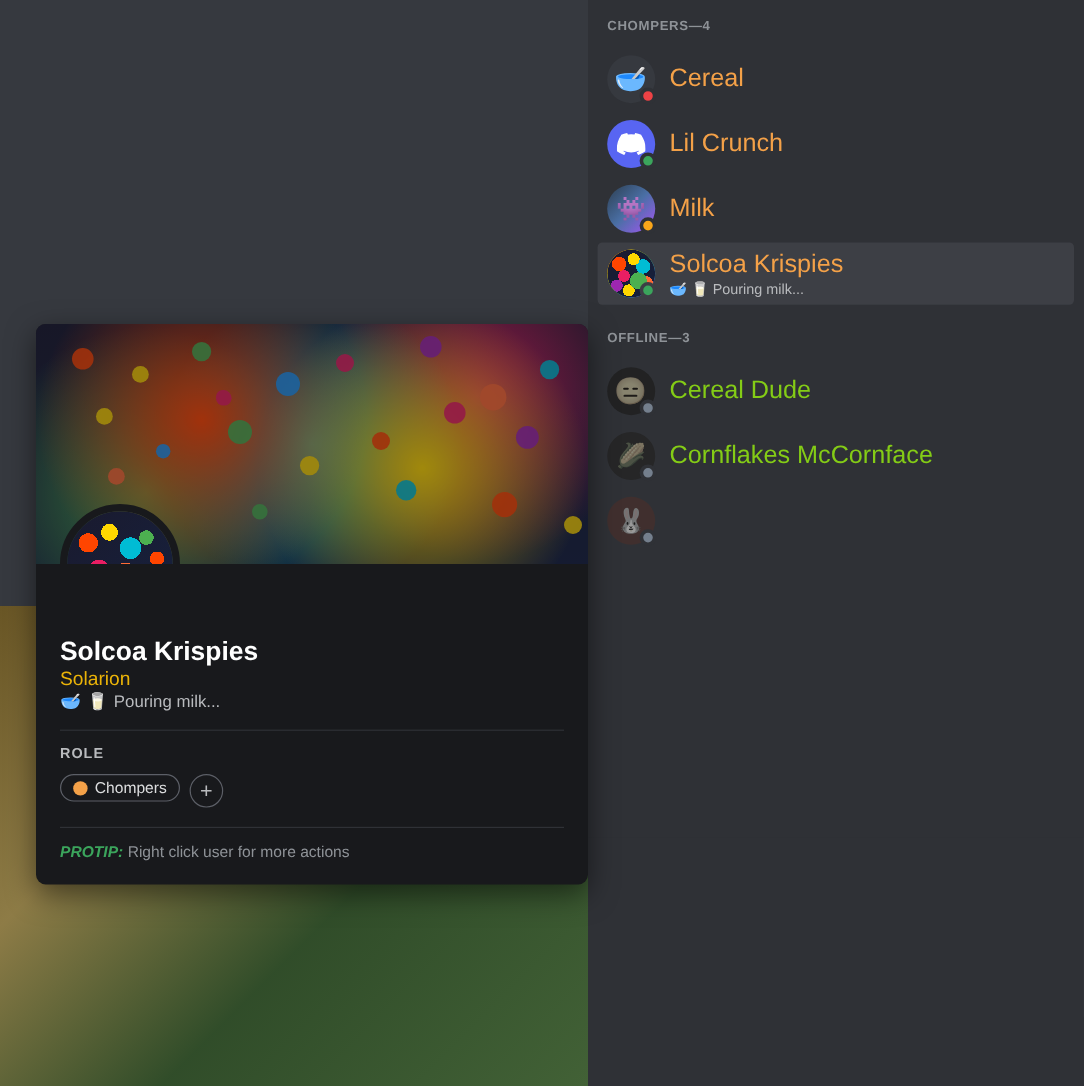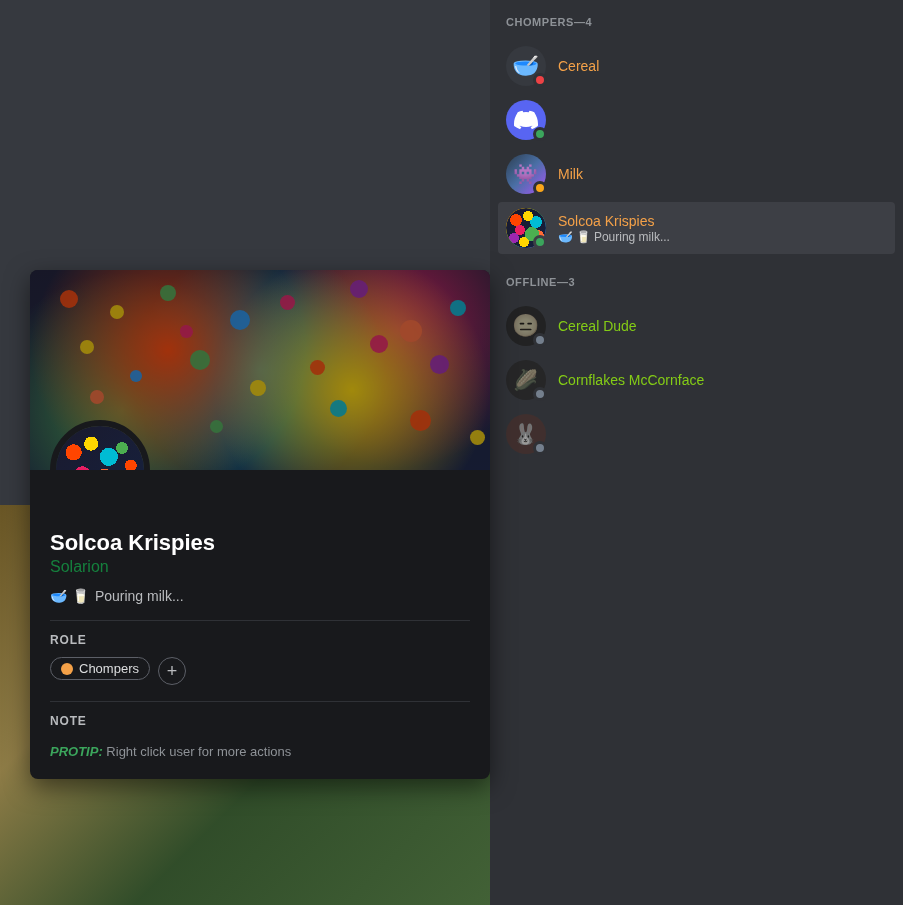--- a/index.html
+++ b/index.html
@@ -98,21 +98,21 @@
     .status-dot.dnd { background: #ed4245; }
     .status-dot.idle { background: #faa61a; }
     .status-dot.offline { background: #747f8d; }
 
     .member-info {
       flex: 1;
       min-width: 0;
     }
 
     .member-name {
-      font-size: 14px;
+      font-size: 21px;
       font-weight: 500;
       color: #f4a148;
       white-space: nowrap;
       overflow: hidden;
       text-overflow: ellipsis;
     }
 
     .member-name.offline-name {
       color: #84cc16;
     }
@@ -206,22 +206,21 @@
 
     .profile-username {
       font-size: 22px;
       font-weight: 700;
       color: #ffffff;
       margin-bottom: 2px;
     }
 
     .profile-discriminator {
       font-size: 16px;
-      color: #15803d;
-      margin-bottom: 12px;
+      color: #eab308;
     }
 
     .profile-activity {
       font-size: 14px;
       color: #b9bbbe;
       display: flex;
       align-items: center;
       gap: 5px;
       margin-bottom: 16px;
     }
@@ -364,23 +363,20 @@
         <div class="role-dot"></div>
         <span>Chompers</span>
       </div>
       <div class="add-role-btn">
         <span>+</span>
       </div>
     </div>
 
     <div class="divider"></div>
 
-    <div class="note-section">
-      <div class="section-label">NOTE</div>
-    </div>
 
     <div class="protip">
       <span class="protip-label">PROTIP:</span>
       <span>Right click user for more actions</span>
     </div>
   </div>
 </div>
 
 <div class="right-panel">
 
@@ -399,20 +395,23 @@
   </div>
 
   <div class="member-item">
     <div class="avatar-wrapper">
       <div class="avatar-circle" style="background:#5865f2;">
         <svg width="24" height="24" viewBox="0 0 24 24" fill="white">
           <path d="M20.317 4.37a19.791 19.791 0 0 0-4.885-1.515.074.074 0 0 0-.079.037c-.21.375-.444.864-.608 1.25a18.27 18.27 0 0 0-5.487 0 12.64 12.64 0 0 0-.617-1.25.077.077 0 0 0-.079-.037A19.736 19.736 0 0 0 3.677 4.37a.07.07 0 0 0-.032.027C.533 9.046-.32 13.58.099 18.057a.082.082 0 0 0 .031.057 19.9 19.9 0 0 0 5.993 3.03.078.078 0 0 0 .084-.028 14.09 14.09 0 0 0 1.226-1.994.076.076 0 0 0-.041-.106 13.107 13.107 0 0 1-1.872-.892.077.077 0 0 1-.008-.128 10.2 10.2 0 0 0 .372-.292.074.074 0 0 1 .077-.01c3.928 1.793 8.18 1.793 12.062 0a.074.074 0 0 1 .078.01c.12.098.246.198.373.292a.077.077 0 0 1-.006.127 12.299 12.299 0 0 1-1.873.892.077.077 0 0 0-.041.107c.36.698.772 1.362 1.225 1.993a.076.076 0 0 0 .084.028 19.839 19.839 0 0 0 6.002-3.03.077.077 0 0 0 .032-.054c.5-5.177-.838-9.674-3.549-13.66a.061.061 0 0 0-.031-.03z"></path>
         </svg>
       </div>
       <div class="status-dot online"></div>
+    </div>
+    <div class="member-info">
+      <div class="member-name">Lil Crunch</div>
     </div>
   </div>
 
   <div class="member-item">
     <div class="avatar-wrapper">
       <div class="avatar-circle" style="background:linear-gradient(135deg,#2c3e50,#4a6fa5,#a855f7);font-size:20px;">
         <span>👾</span>
       </div>
       <div class="status-dot idle"></div>
     </div>

